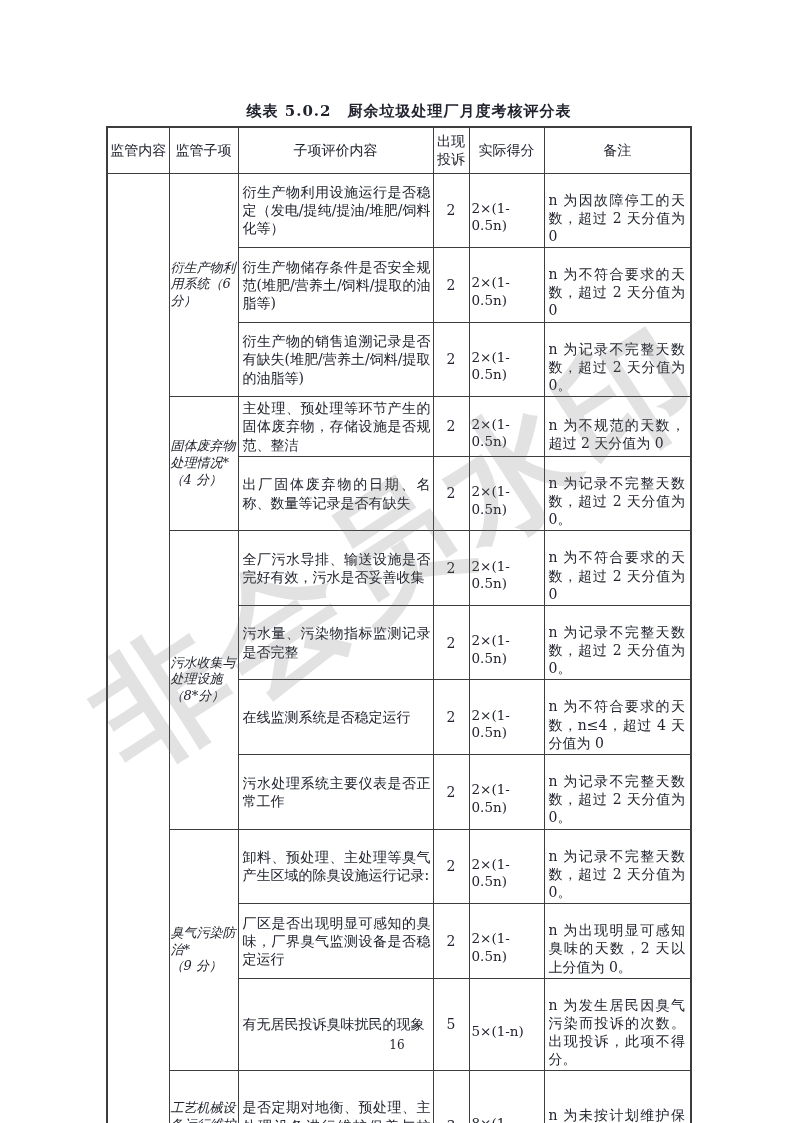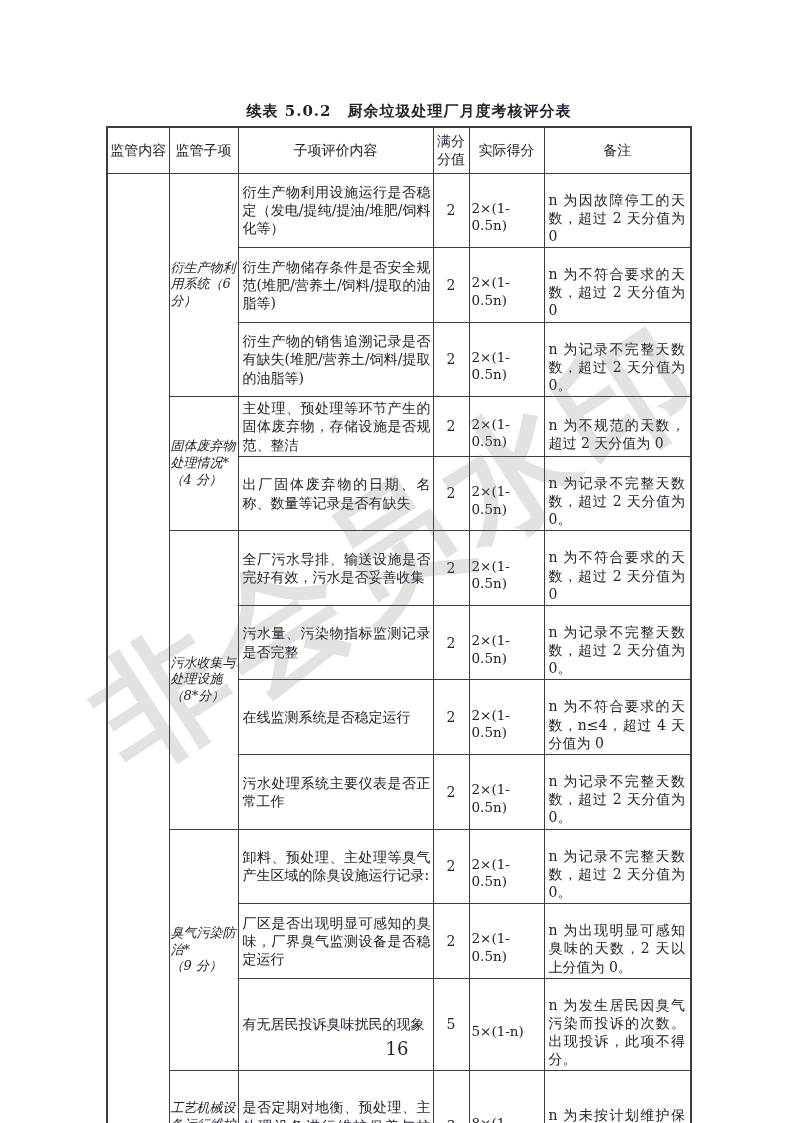--- a/index.html
+++ b/index.html
@@ -76,21 +76,21 @@
     font-weight:bold;
     letter-spacing:6px;
     white-space:nowrap;
     color:rgba(110,110,110,0.20);
     z-index:5;
     pointer-events:none;
   }
   .page-number{
     position:absolute;top:1038px;left:0;width:100%;
     text-align:center;
-    font-size:18px;
+    font-size:12px;
   }
 </style>
 </head>
 <body>
 
 <div class="page">
 
   <div class="watermark">非会员水印</div>
 
   <h1 class="doc-title">续表 5.0.2　厨余垃圾处理厂月度考核评分表</h1>
@@ -102,21 +102,21 @@
       <col style="width:195px">
       <col style="width:36px">
       <col style="width:75px">
       <col style="width:147px">
     </colgroup>
     <thead>
       <tr>
         <th>监管内容</th>
         <th>监管子项</th>
         <th>子项评价内容</th>
-        <th>满分分值</th>
+        <th>出现投诉</th>
         <th>实际得分</th>
         <th>备注</th>
       </tr>
     </thead>
     <tbody id="table-body">
         <tr style="height: 60px;">
           <td class="supervision" rowspan="13"></td>
           <td class="subitem" rowspan="3">衍生产物利用系统（6分）</td>
           <td class="content">衍生产物利用设施运行是否稳定（发电/提纯/提油/堆肥/饲料化等）</td>
           <td class="score">2</td>

